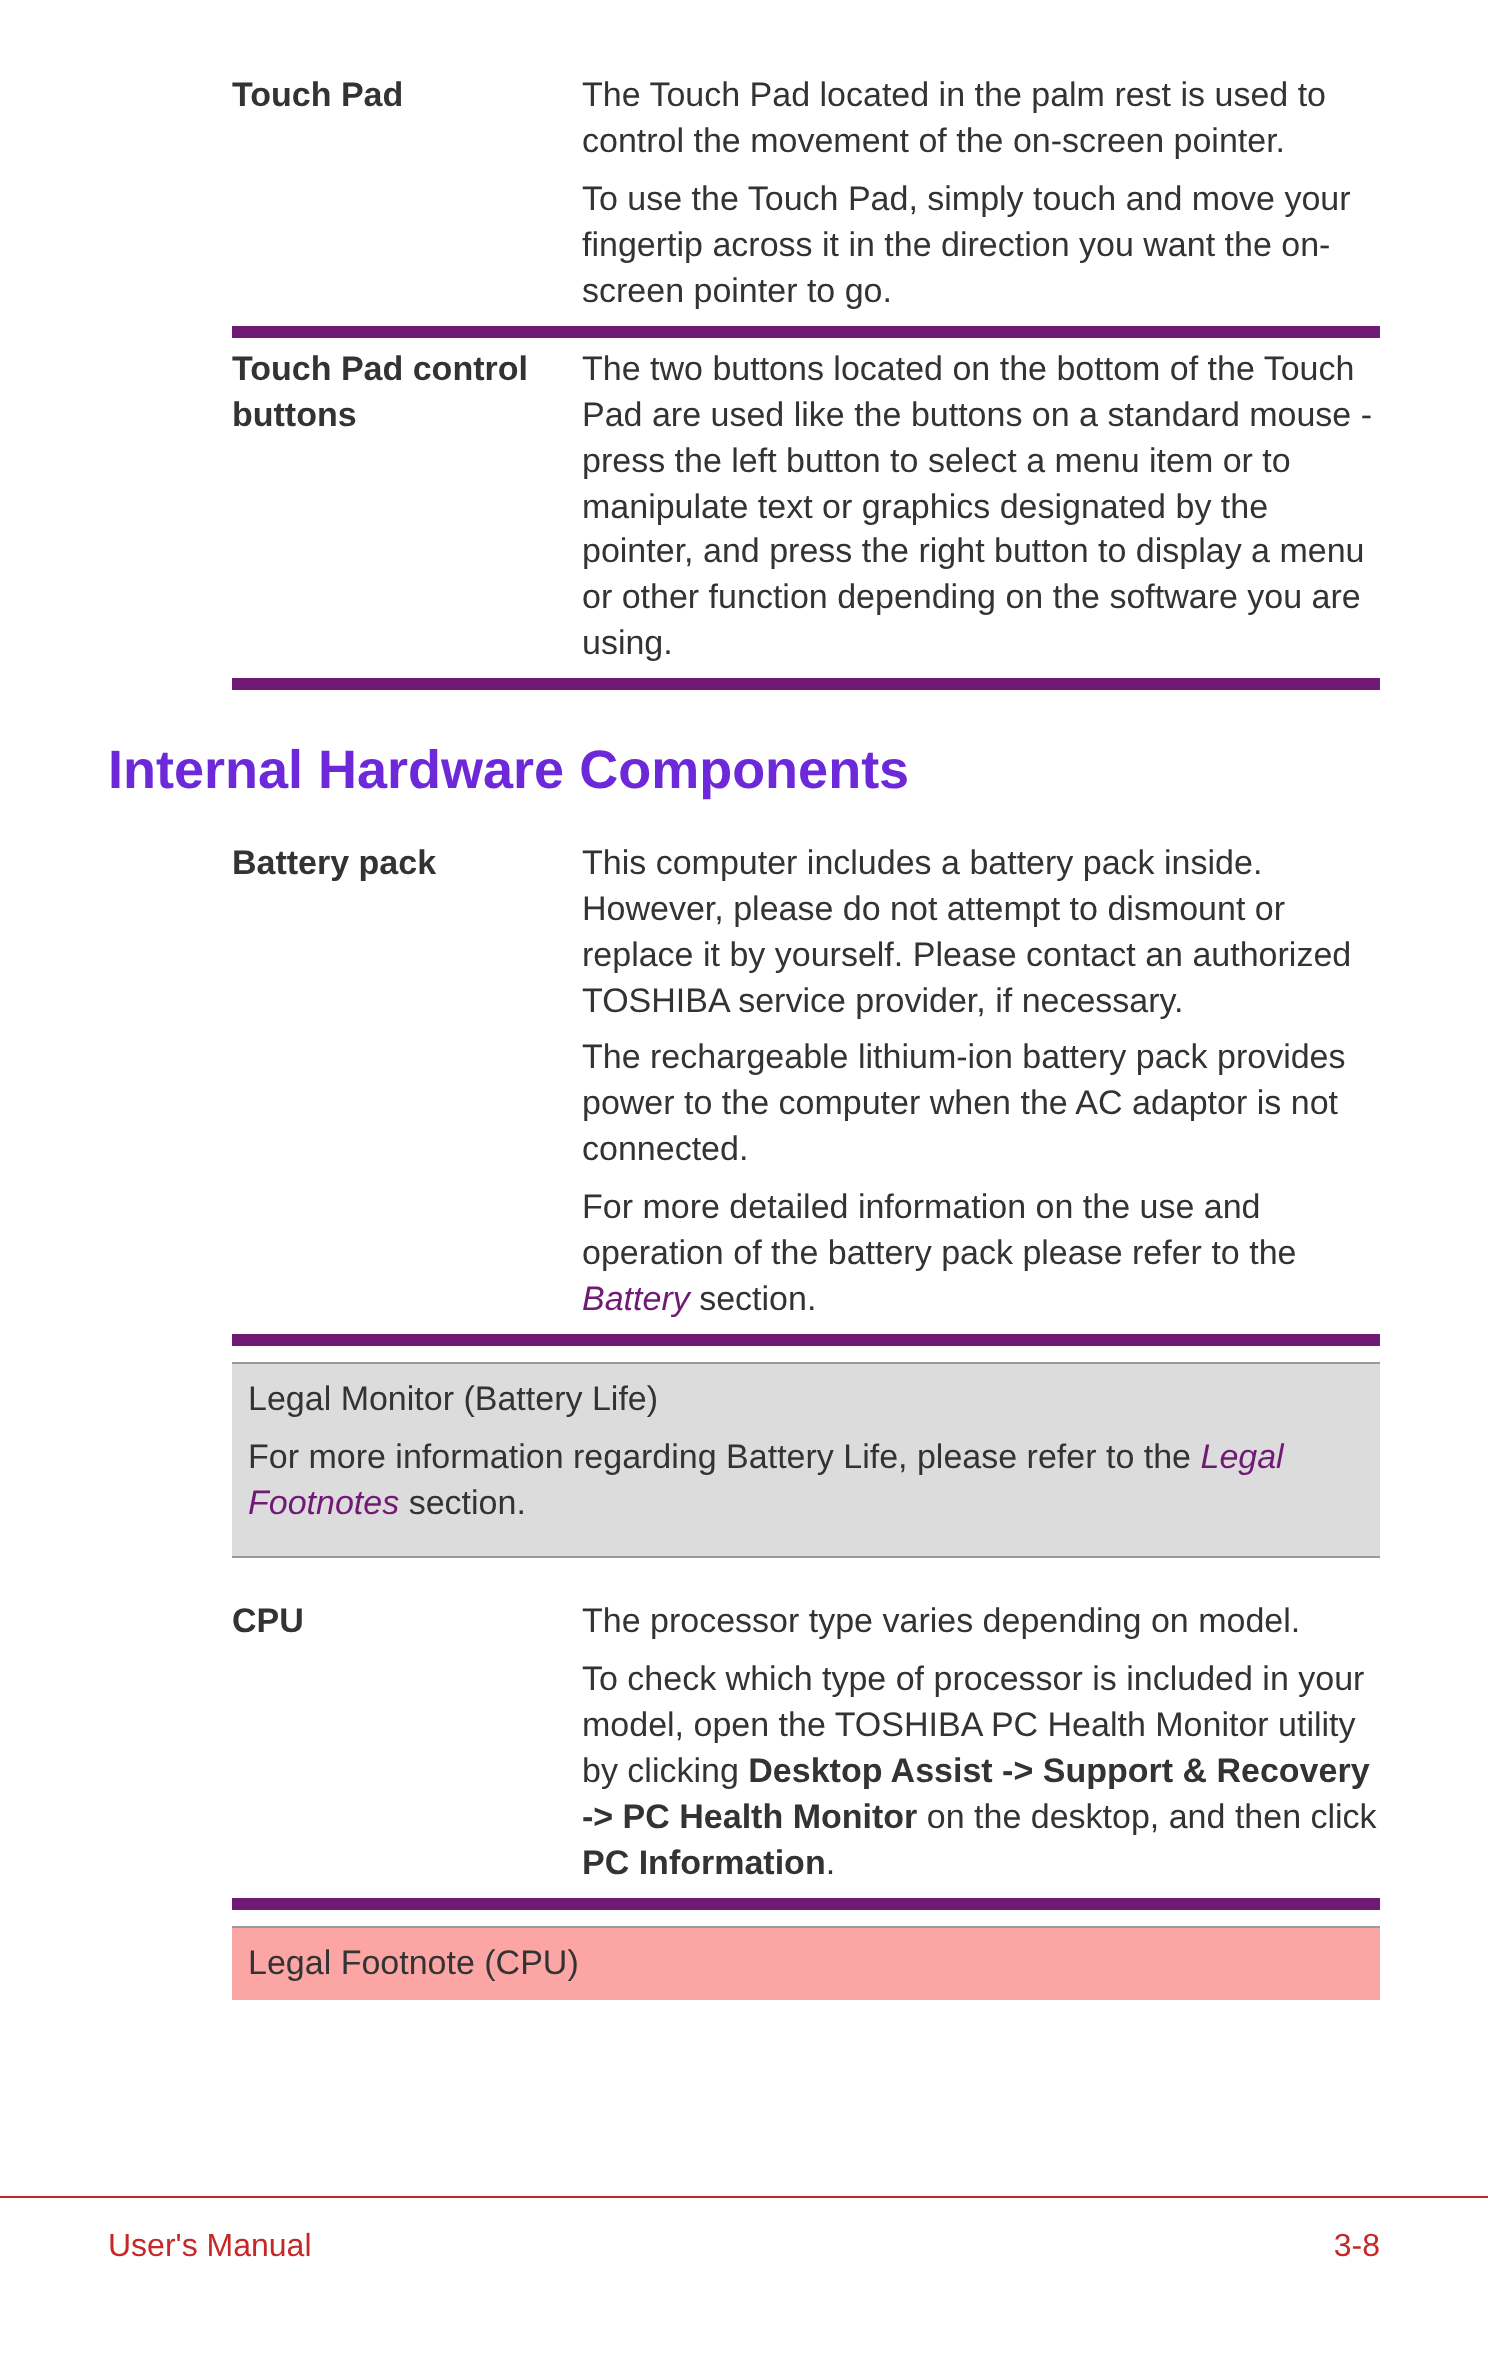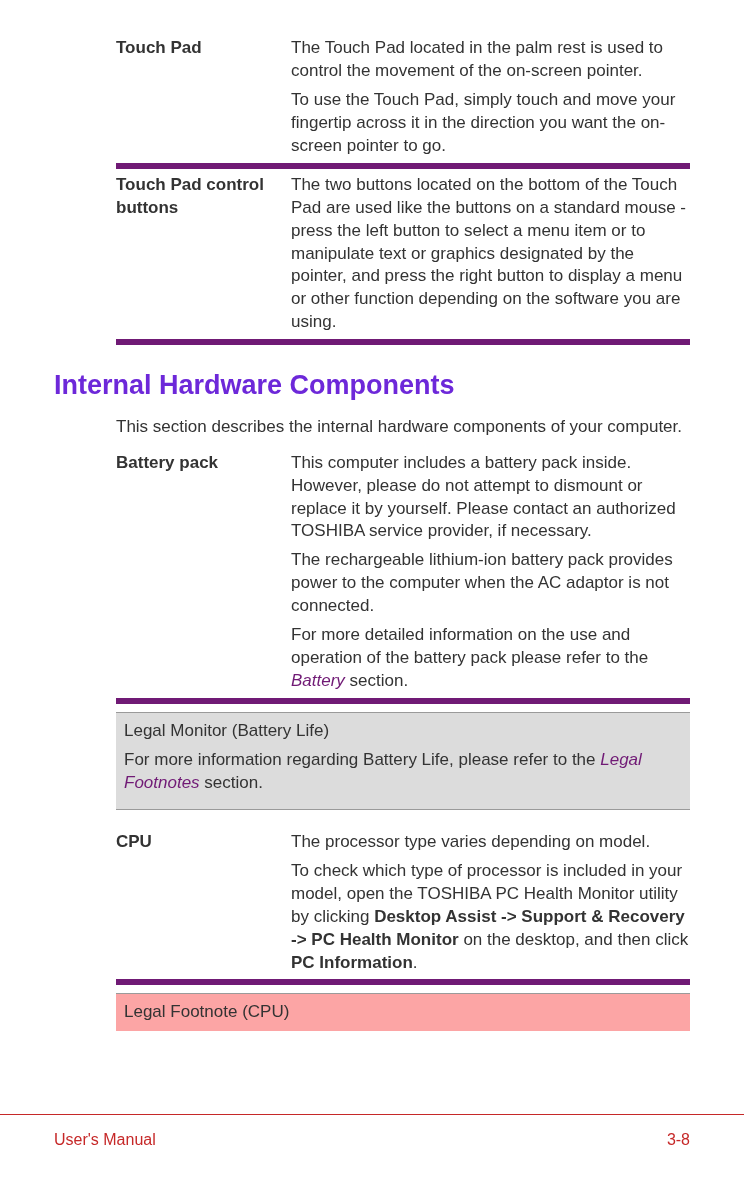--- a/index.html
+++ b/index.html
@@ -84,21 +84,21 @@
       font-style: italic;
     }
     .table-break {
       margin-top: 16px;
     }
     .inline-bold {
       font-weight: bold;
     }
     .footer {
       position: absolute;
-      bottom: 0;
+      bottom: 16px;
       left: 0;
       right: 0;
       border-top: 1px solid #c62828;
       padding: 14px 54px 28px 54px;
       display: flex;
       justify-content: space-between;
       color: #c62828;
       font-size: 16px;
     }
   </style>
@@ -123,21 +123,20 @@
           <p>The two buttons located on the bottom of the Touch Pad are used like the buttons on a standard mouse - press the left button to select a menu item or to manipulate text or graphics designated by the pointer, and press the right button to display a menu or other function depending on the software you are using.</p>
         </td>
       </tr>
     </tbody>
       </table>
   </div>
 
   <h2 class="section-heading">Internal Hardware Components</h2>
 
   <div class="indent-block">
-    <p class="intro-para">This section describes the internal hardware components of your computer.</p>
 
     <table class="def-table">
       <tbody>
           <tr>
         <td class="term">Battery pack</td>
         <td class="desc">
           <p>This computer includes a battery pack inside. However, please do not attempt to dismount or replace it by yourself. Please contact an authorized TOSHIBA service provider, if necessary.</p>
           <p>The rechargeable lithium-ion battery pack provides power to the computer when the AC adaptor is not connected.</p>
           <p><span>For more detailed information on the use and operation of the battery pack please refer to the </span><span class="link-text">Battery</span><span> section.</span></p>
         </td>

